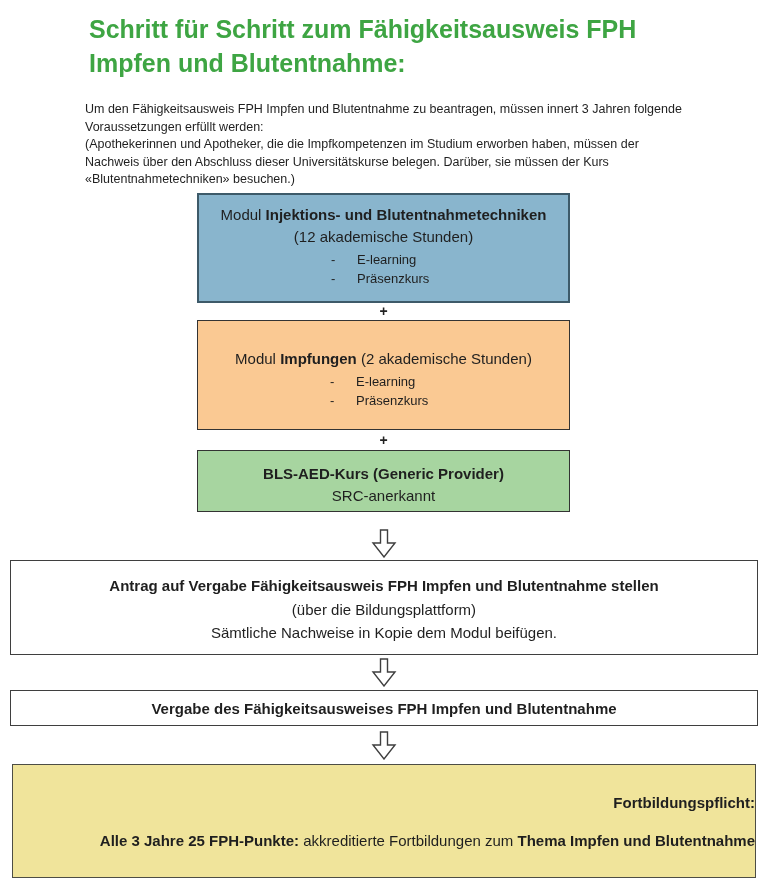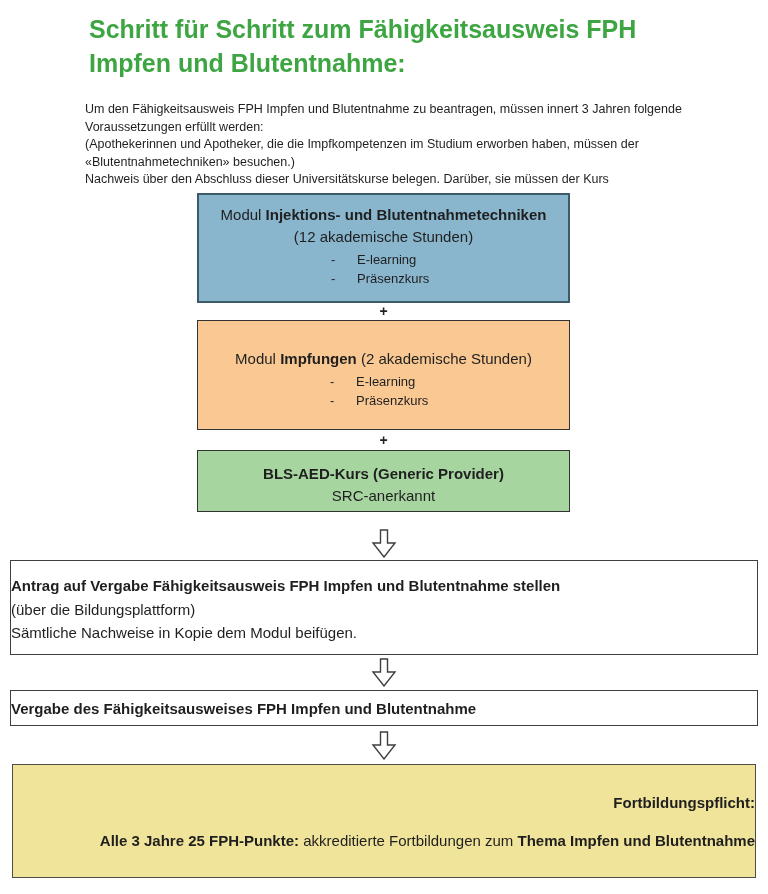--- a/index.html
+++ b/index.html
@@ -35,21 +35,21 @@
     font-size:14px;font-weight:600;color:#222;
   }
   #plus-1{top:302px;height:18px;line-height:18px;}
   #plus-2{top:430px;height:20px;line-height:20px;}
   .arrow{position:absolute;left:369px;width:30px;height:29px;}
   #arrow-1{top:529px;}
   #arrow-2{top:658px;}
   #arrow-3{top:731px;}
   .wide{
     position:absolute;left:10px;width:748px;box-sizing:border-box;
-    background:#fff;border:1.5px solid #3f3f3f;text-align:left;
+    background:#fff;border:1.5px solid #3f3f3f;text-align:center;
   }
   #box-antrag{top:560px;height:95px;padding-top:13px;font-size:15px;line-height:23.5px;}
   #box-vergabe{top:690px;height:36px;line-height:36px;font-size:15px;font-weight:700;}
   #box-fortbildung{
     left:12px;top:764px;width:744px;height:114px;box-sizing:border-box;
     position:absolute;border:1.5px solid #4d4d45;text-align:right;
     padding-top:27px;font-size:15px;
   }
   .fb-line1{font-weight:700;line-height:22px;}
   .fb-line2{margin-top:16px;line-height:22px;white-space:nowrap;}
@@ -62,22 +62,22 @@
 
   <div class="title" style="color: rgb(62, 165, 67);">
     <div>Schritt für Schritt zum Fähigkeitsausweis FPH</div>
     <div>Impfen und Blutentnahme:</div>
   </div>
 
   <div class="intro">
     <div>Um den Fähigkeitsausweis FPH Impfen und Blutentnahme zu beantragen, müssen innert 3 Jahren folgende</div>
     <div>Voraussetzungen erfüllt werden:</div>
     <div>(Apothekerinnen und Apotheker, die die Impfkompetenzen im Studium erworben haben, müssen der</div>
+    <div>Nachweis über den Abschluss dieser Universitätskurse belegen. Darüber, sie müssen der Kurs</div>
     <div>«Blutentnahmetechniken» besuchen.)</div>
-    <div>Nachweis über den Abschluss dieser Universitätskurse belegen. Darüber, sie müssen der Kurs</div>
   </div>
 
   <div class="modbox" id="mod-injektion" style="background-color: rgb(137, 181, 205); border-color: rgb(61, 90, 105);">
     <div class="mod-title">
       <span>Modul </span><b>Injektions- und Blutentnahmetechniken</b>
     </div>
     <div class="mod-sub">(12 akademische Stunden)</div>
     <div class="mod-list">
       <div class="mod-list-row">
         <span class="dash">-</span>

